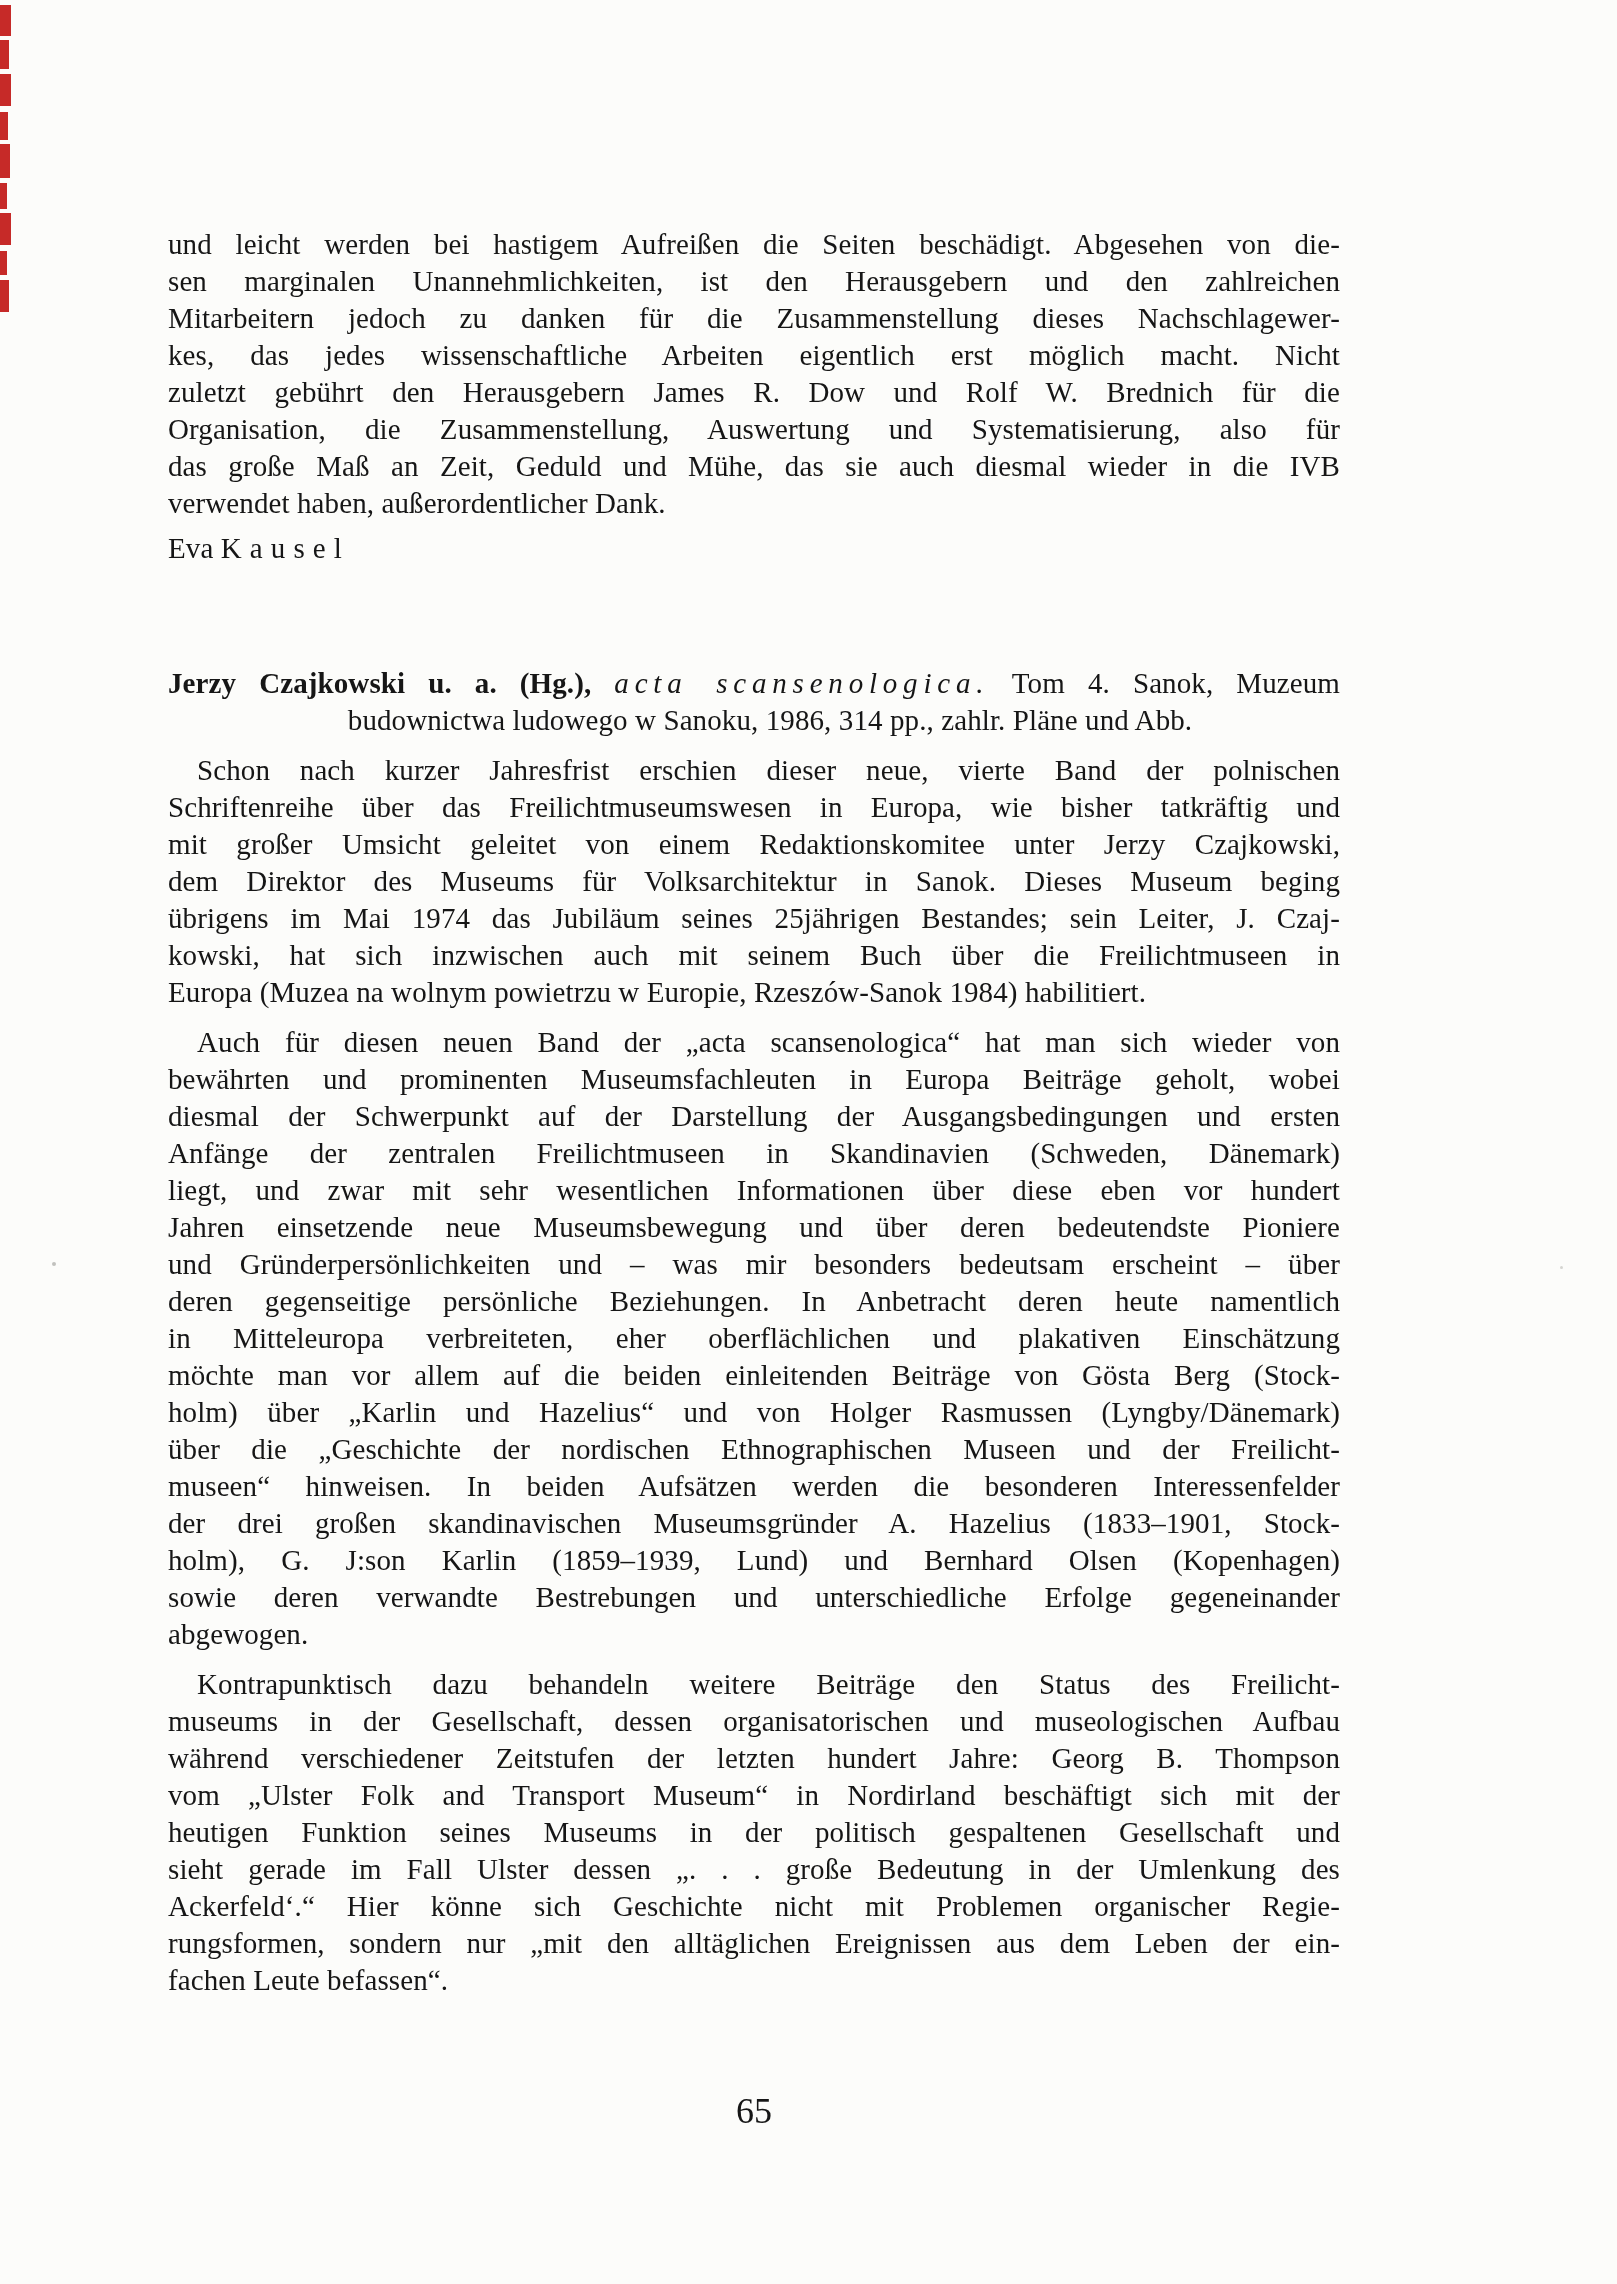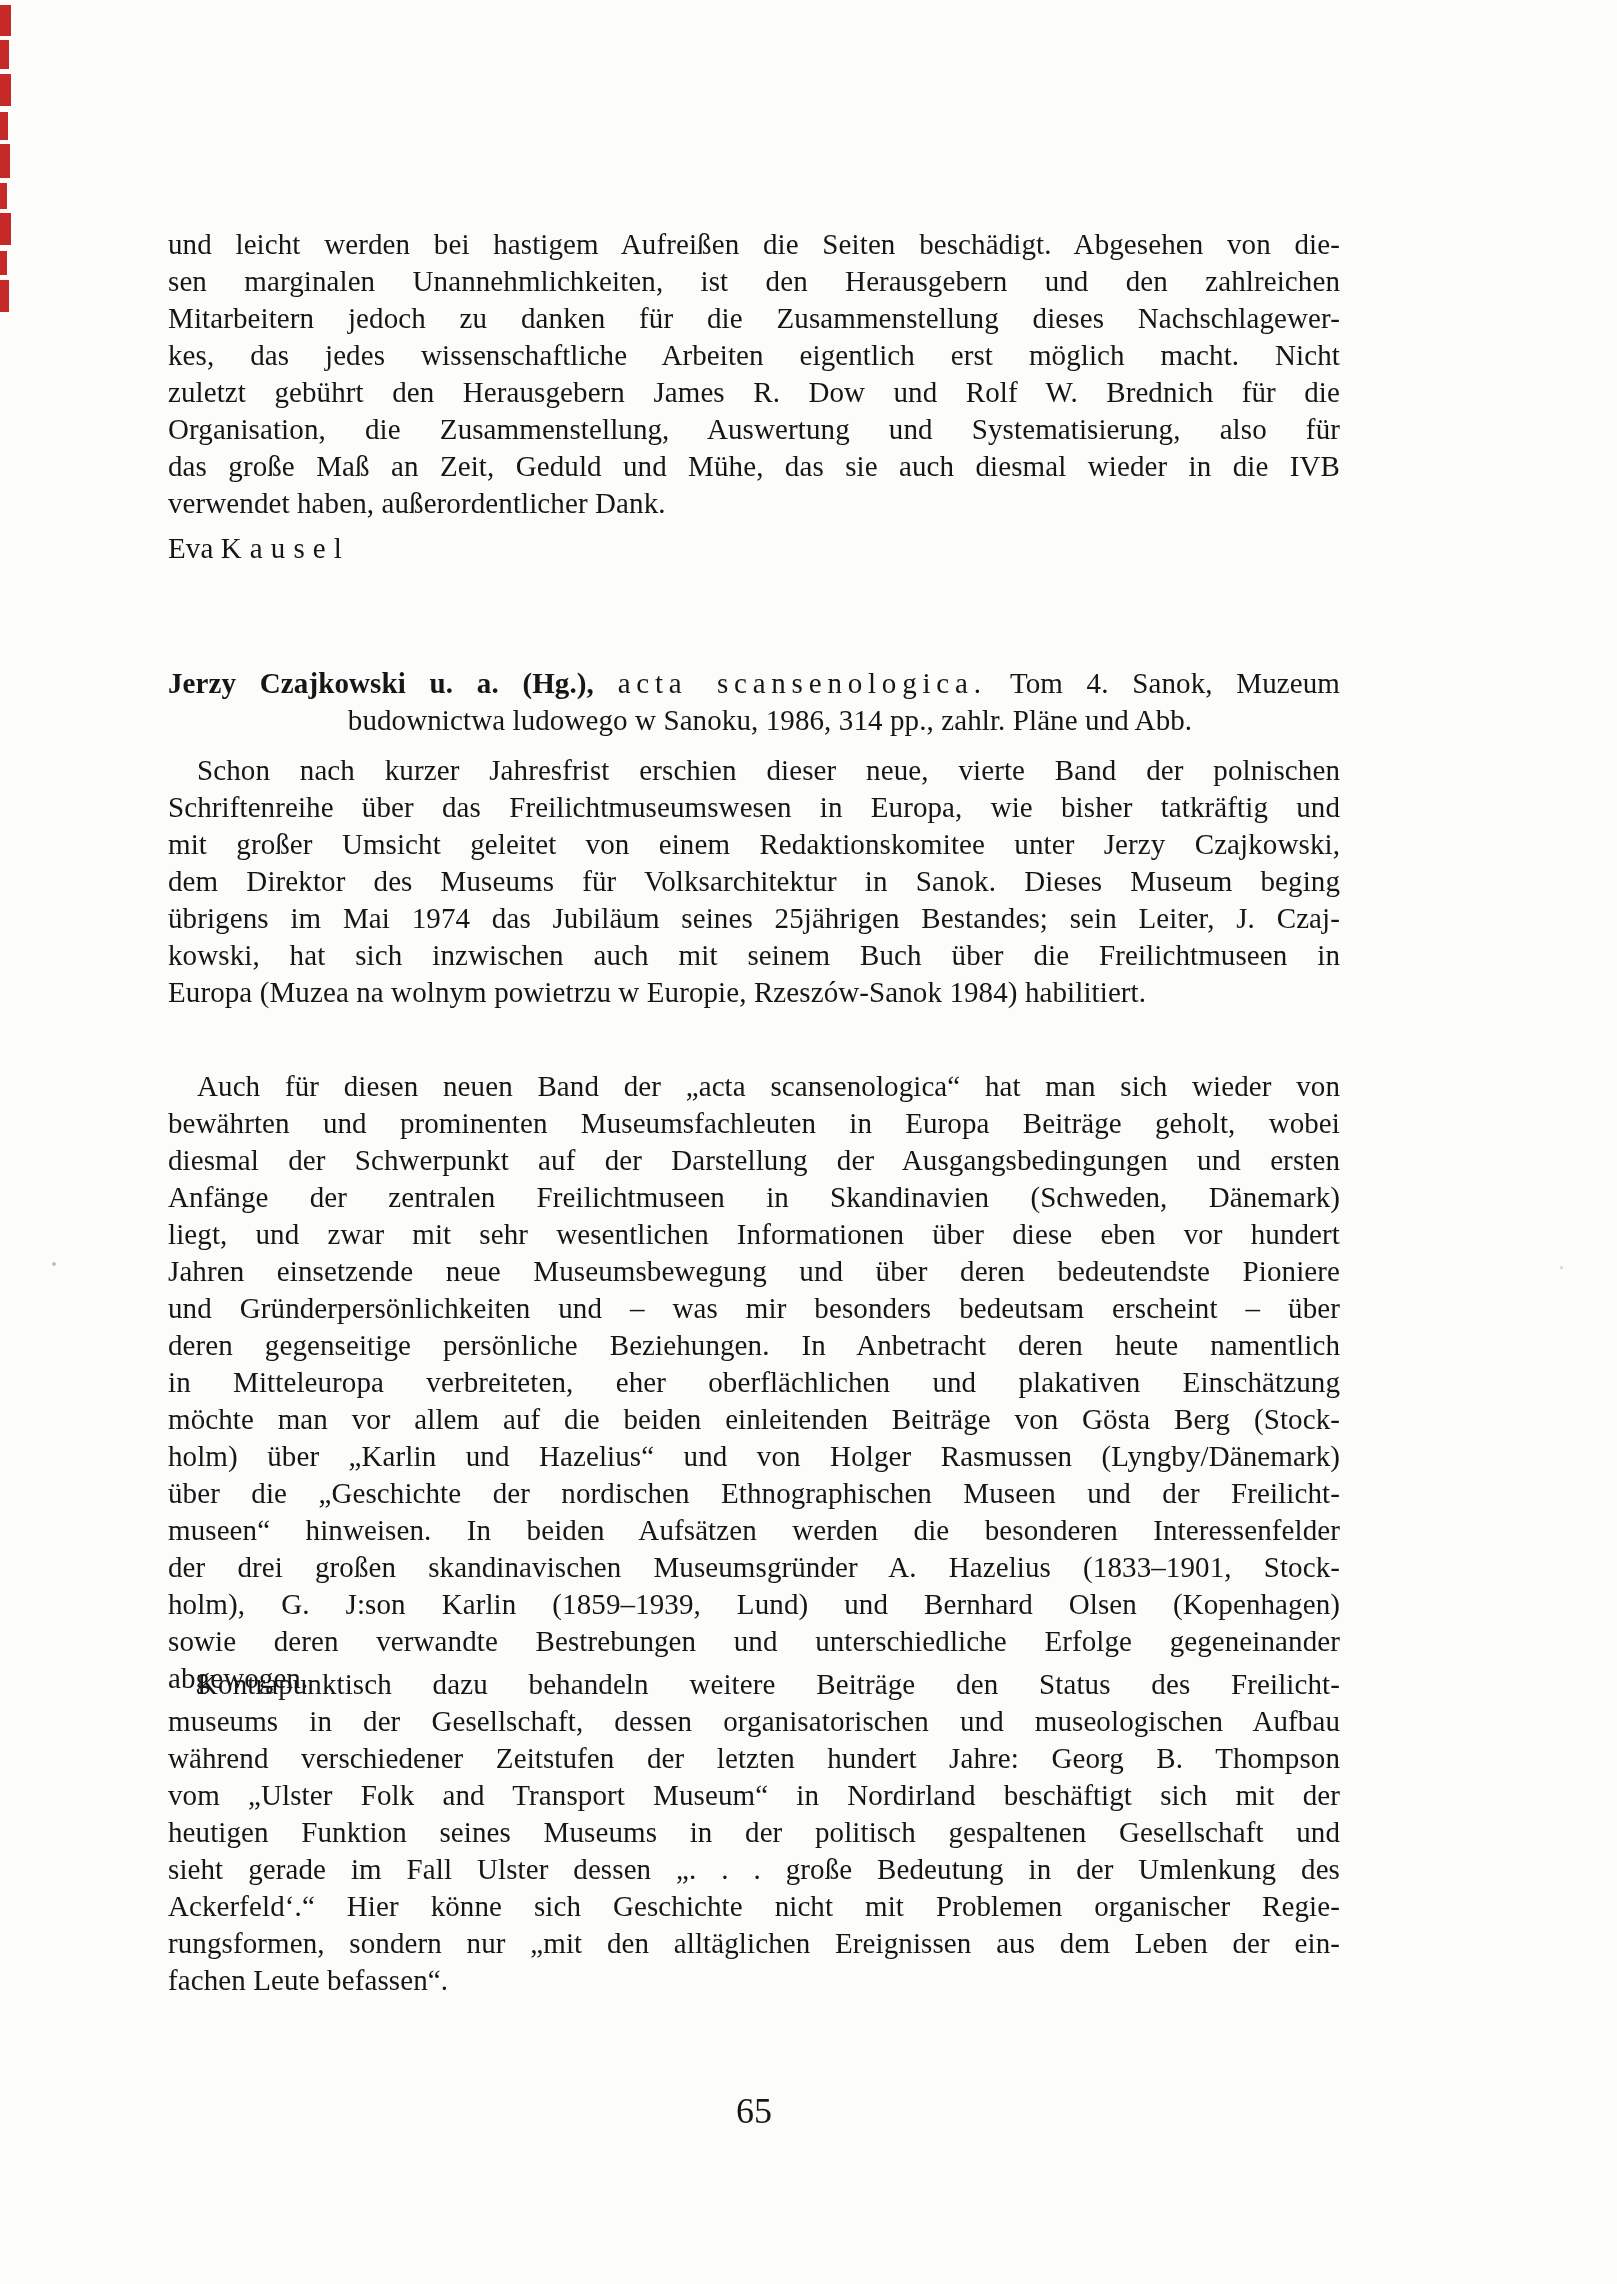--- a/index.html
+++ b/index.html
@@ -29,24 +29,24 @@
     overflow: hidden;
     white-space: normal;
   }
   .line.last { text-align-last: left; }
   .line.indent { text-indent: 29px; }
 
   #para1   { top: 226px; }
   #signature { top: 530px; text-align: left; }
   #heading { top: 665px; }
   #para2   { top: 752px; }
-  #para3   { top: 1024px; margin-top: 44px; }
+  #para3   { top: 1024px; }
   #para4   { top: 1666px; }
 
-  .spaced   { letter-spacing: 0.20em; }
+  .spaced   { letter-spacing: 0.20em; font-style: italic; }
   .spaced-name { letter-spacing: 0.28em; margin-right: -0.28em; }
   .bold     { font-weight: bold; }
 
   #heading .hline1 { text-align: justify; text-align-last: justify; height: 37px; overflow: hidden; }
   #heading .hline2 { padding-left: 32px; height: 37px; overflow: hidden; text-align: center; }
 
   #pagenum {
     position: absolute;
     top: 2091px;
     left: 168px;

